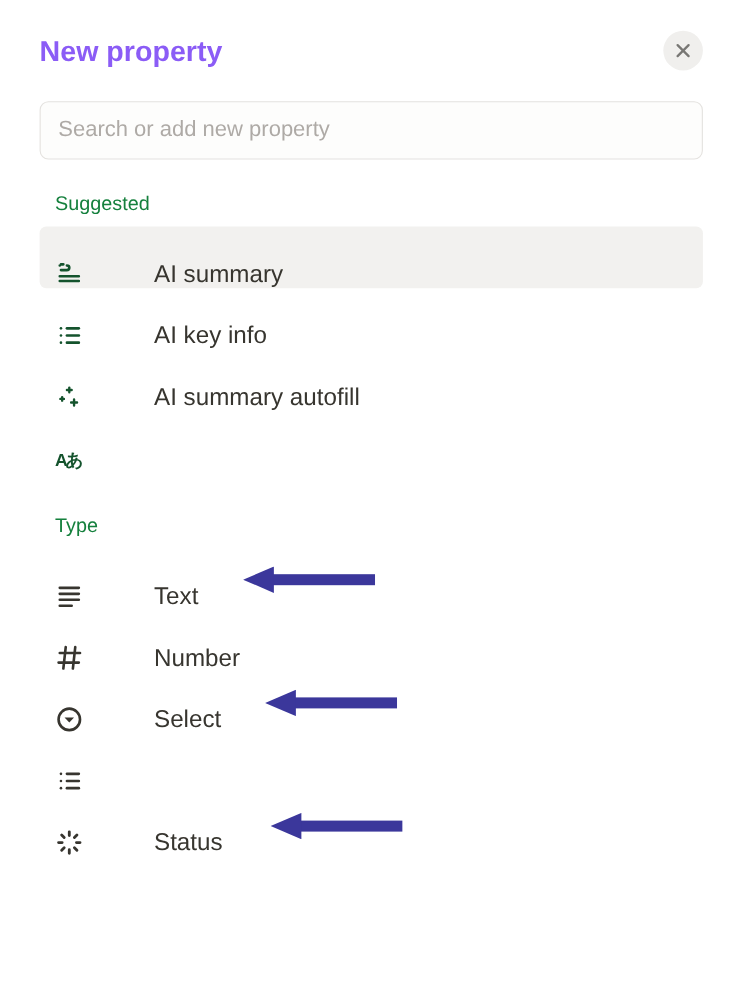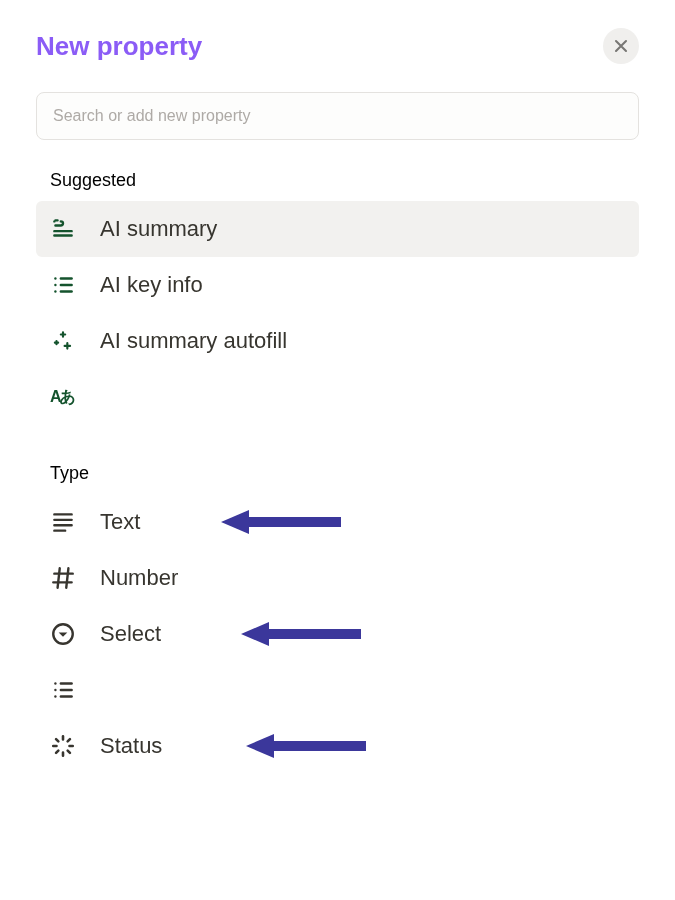--- a/index.html
+++ b/index.html
@@ -29,44 +29,45 @@
       background: #f0efed;
       display: flex;
       align-items: center;
       justify-content: center;
       cursor: pointer;
       color: #787774;
     }
     .close-btn svg { display:block; }
     .search-input {
       width: 100%;
-      font-size: 16px;
+      font-size: 20px;
       padding: 14px 16px;
       border: 1px solid #e4e2df;
       border-radius: 8px;
       background: #fdfdfc;
       color: #37352f;
       margin-bottom: 26px;
     }
     .search-input::placeholder { color: #aeaaa6; }
     .section-label {
       font-size: 18px;
-      color: #000000;
+      color: #15803d;
       padding: 4px 14px 10px;
     }
     .row {
       position: relative;
       display: flex;
-      align-items: center;
+      align-items: flex-end;
       height: 56px;
       padding: 0 14px;
       border-radius: 6px;
       cursor: pointer;
       font-size: 22px;
       color: #37352f;
+      gap: 40px;
     }
     .row.highlight { background: #f2f1ef; }
     .row .icon {
       width: 34px;
       display: flex;
       align-items: center;
       justify-content: flex-start;
     }
     .row .label { margin-left: 16px; }
     .ai-icon { color: #14532d; }

